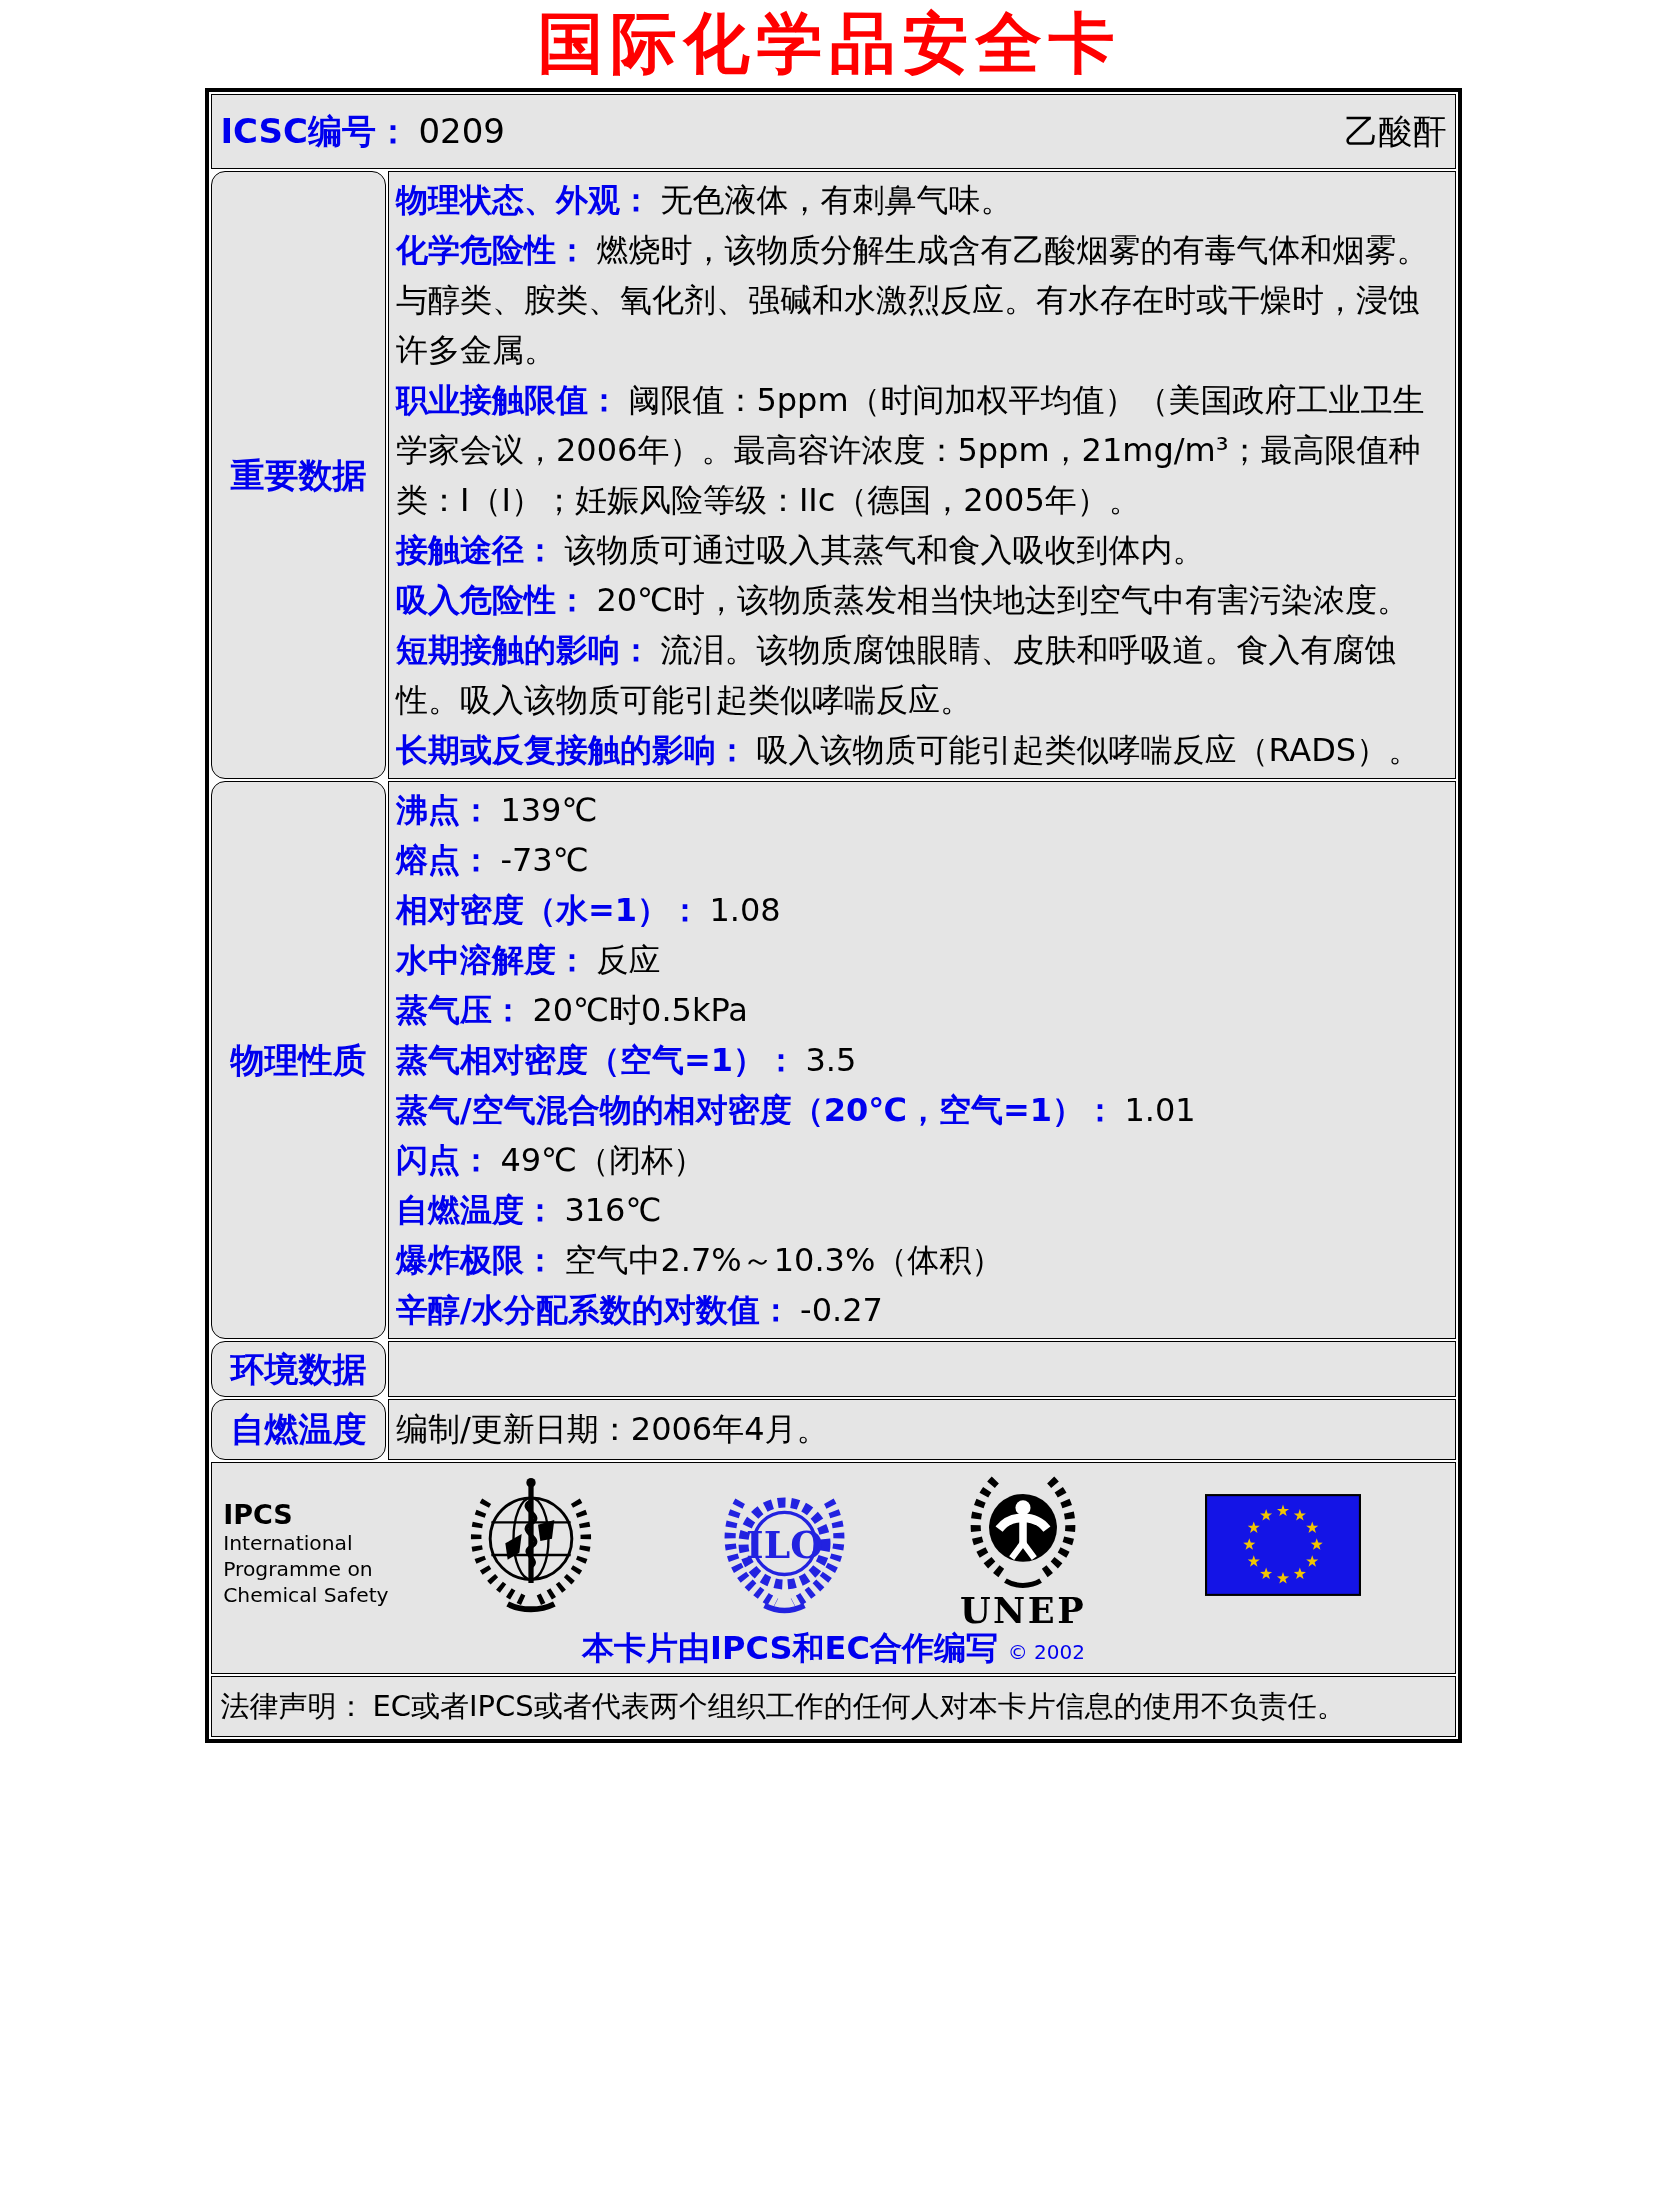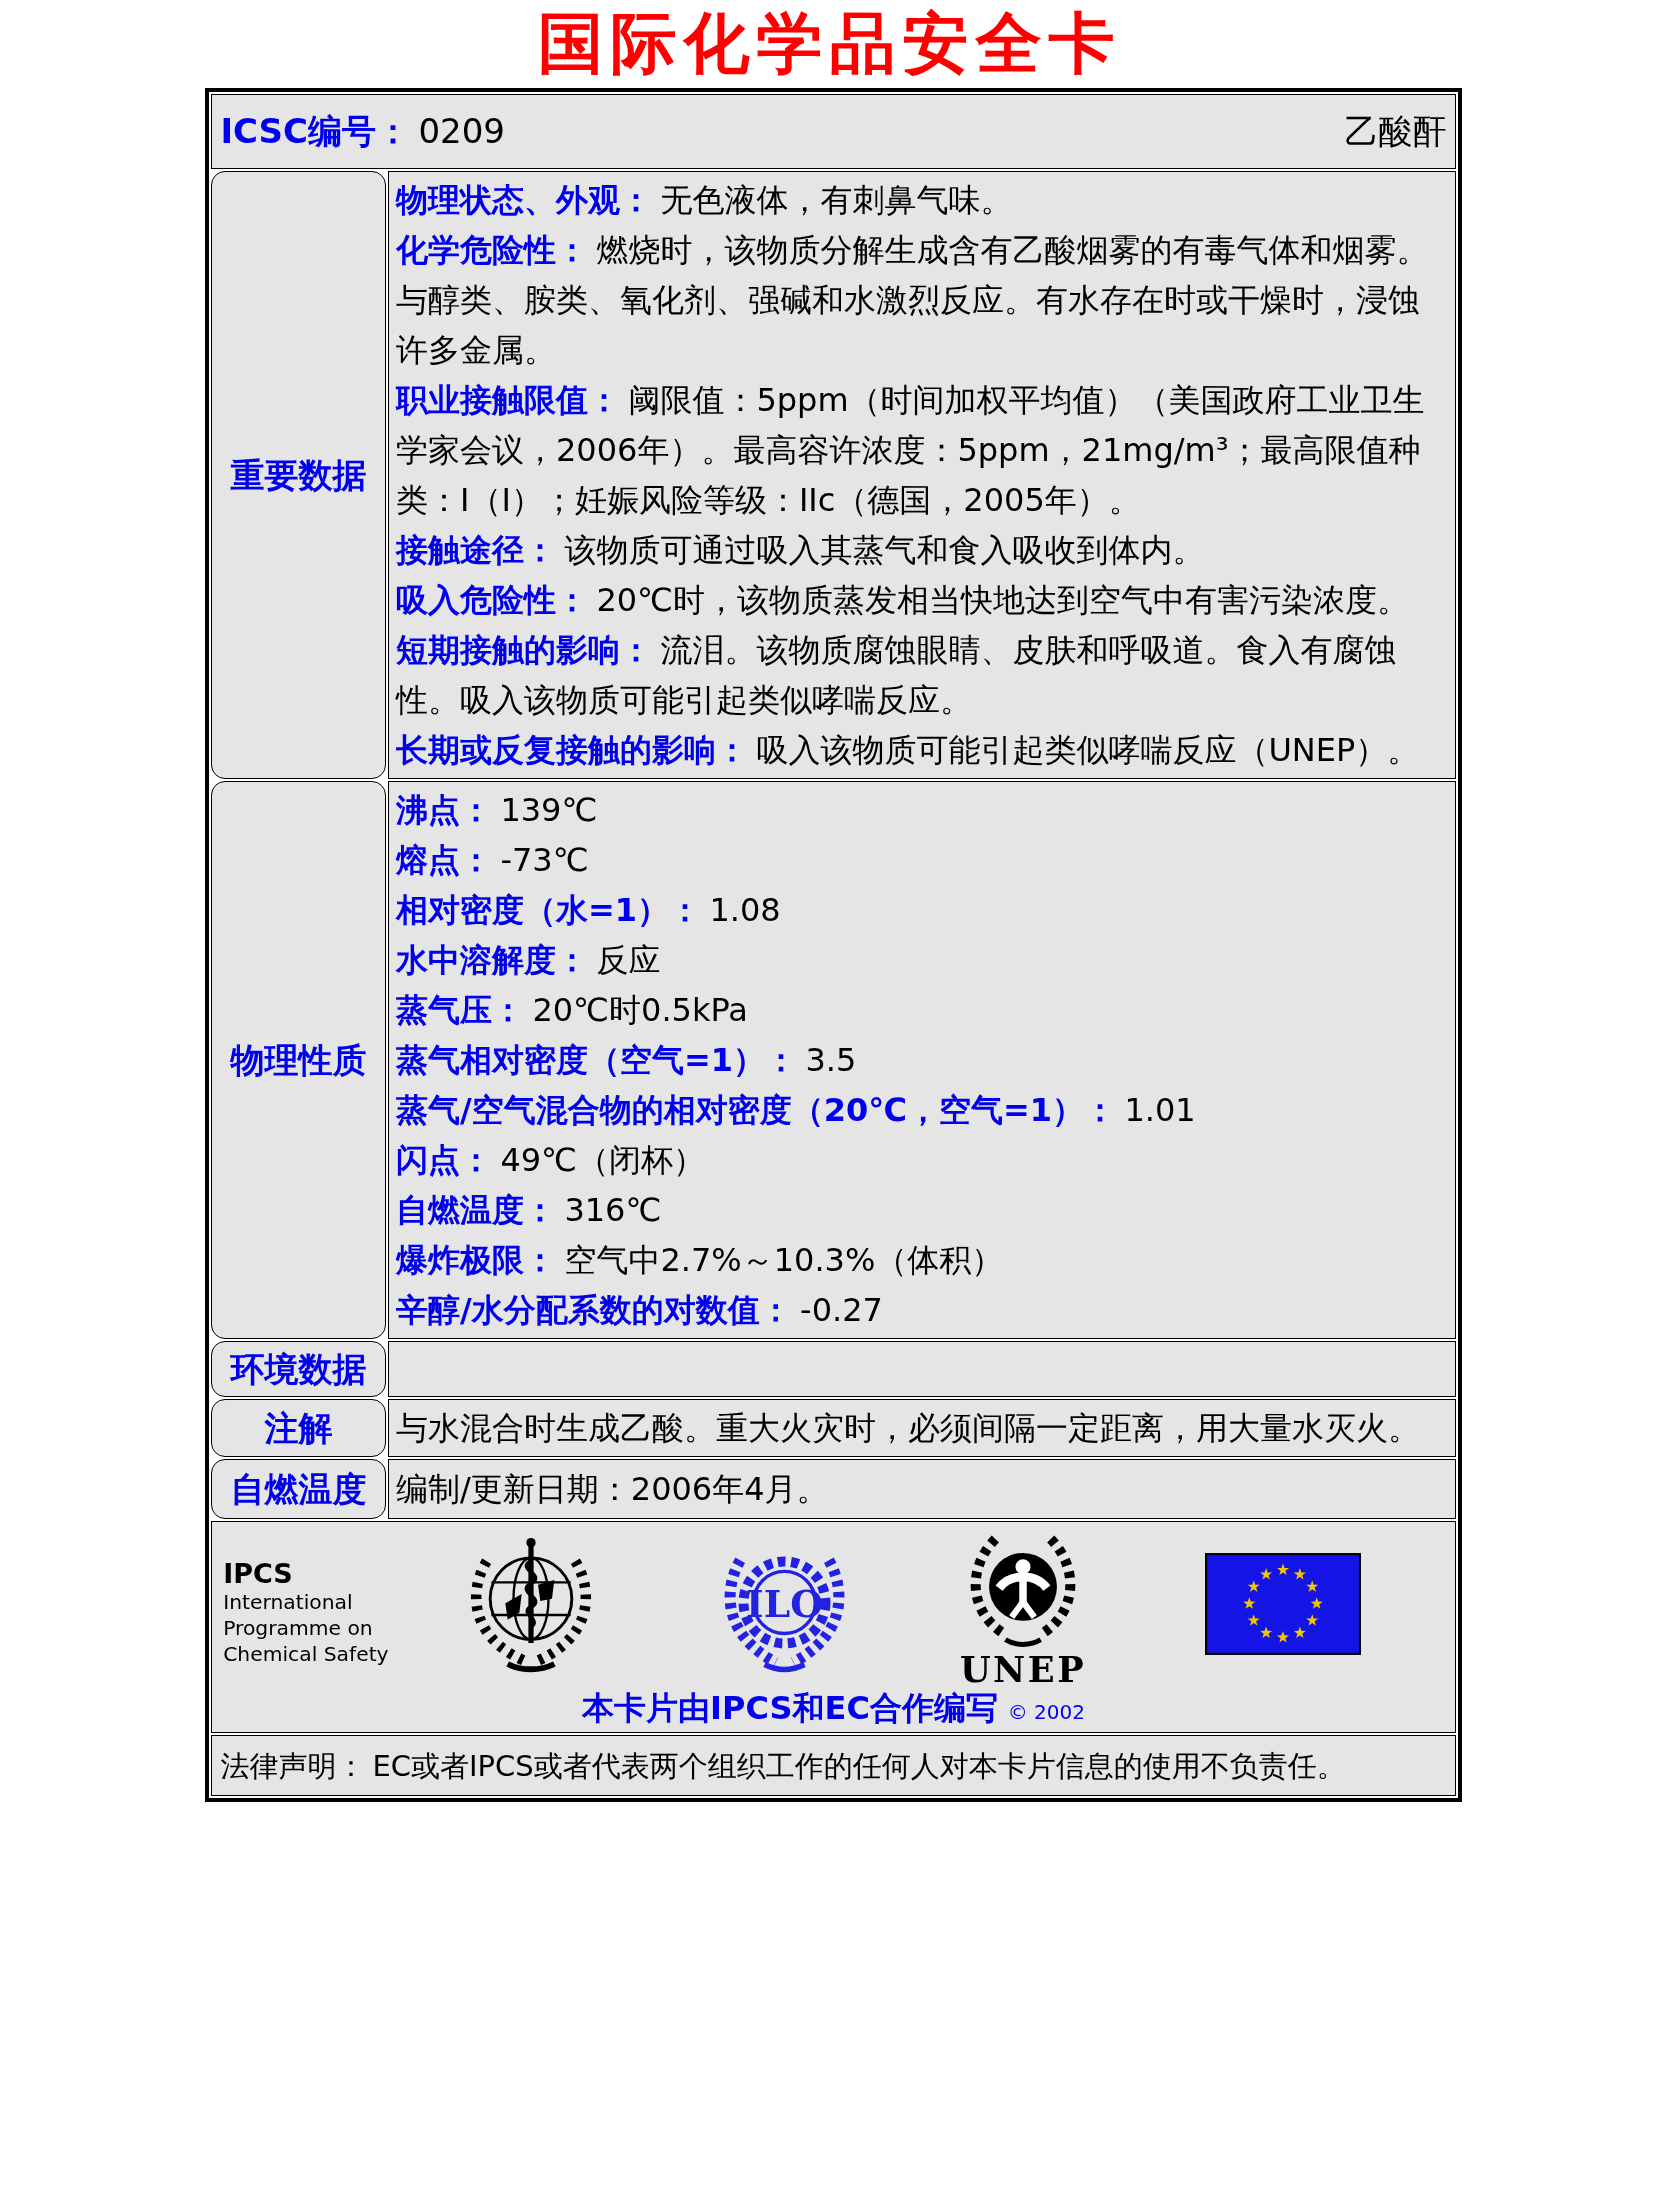--- a/index.html
+++ b/index.html
@@ -92,21 +92,21 @@
 
   <tr>
     <td class="lblcell">重要数据</td>
     <td class="content">
       <p class="line"><span class="blab">物理状态、外观：</span><span>无色液体，有刺鼻气味。</span></p>
       <p class="line"><span class="blab">化学危险性：</span><span>燃烧时，该物质分解生成含有乙酸烟雾的有毒气体和烟雾。与醇类、胺类、氧化剂、强碱和水激烈反应。有水存在时或干燥时，浸蚀许多金属。</span></p>
       <p class="line"><span class="blab">职业接触限值：</span><span>阈限值：5ppm（时间加权平均值）（美国政府工业卫生学家会议，2006年）。最高容许浓度：5ppm，21mg/m³；最高限值种类：I（I）；妊娠风险等级：IIc（德国，2005年）。</span></p>
       <p class="line"><span class="blab">接触途径：</span><span>该物质可通过吸入其蒸气和食入吸收到体内。</span></p>
       <p class="line"><span class="blab">吸入危险性：</span><span>20℃时，该物质蒸发相当快地达到空气中有害污染浓度。</span></p>
       <p class="line"><span class="blab">短期接触的影响：</span><span>流泪。该物质腐蚀眼睛、皮肤和呼吸道。食入有腐蚀性。吸入该物质可能引起类似哮喘反应。</span></p>
-      <p class="line"><span class="blab">长期或反复接触的影响：</span><span>吸入该物质可能引起类似哮喘反应（UNEP）。</span></p>
+      <p class="line"><span class="blab">长期或反复接触的影响：</span><span>吸入该物质可能引起类似哮喘反应（RADS）。</span></p>
     </td>
   </tr>
 
   <tr>
     <td class="lblcell">物理性质</td>
     <td class="content">
       <p class="line"><span class="blab">沸点：</span><span>139℃</span></p>
       <p class="line"><span class="blab">熔点：</span><span>-73℃</span></p>
       <p class="line"><span class="blab">相对密度（水=1）：</span><span>1.08</span></p>
       <p class="line"><span class="blab">水中溶解度：</span><span>反应</span></p>
@@ -118,24 +118,20 @@
       <p class="line"><span class="blab">爆炸极限：</span><span>空气中2.7%～10.3%（体积）</span></p>
       <p class="line"><span class="blab">辛醇/水分配系数的对数值：</span><span>-0.27</span></p>
     </td>
   </tr>
 
   <tr>
     <td class="lblcell">环境数据</td>
     <td class="content env-content"></td>
   </tr>
 
-  <tr>
-    <td class="lblcell">注解</td>
-    <td class="content">与水混合时生成乙酸。重大火灾时，必须间隔一定距离，用大量水灭火。</td>
-  </tr>
 
   <tr>
     <td class="lblcell">自燃温度</td>
     <td class="content addl-content">编制/更新日期：2006年4月。</td>
   </tr>
 
   <tr>
     <td class="footer-cell" colspan="2">
       <div class="ipcs-block">
         <div class="ipcs-abbr">IPCS</div>

